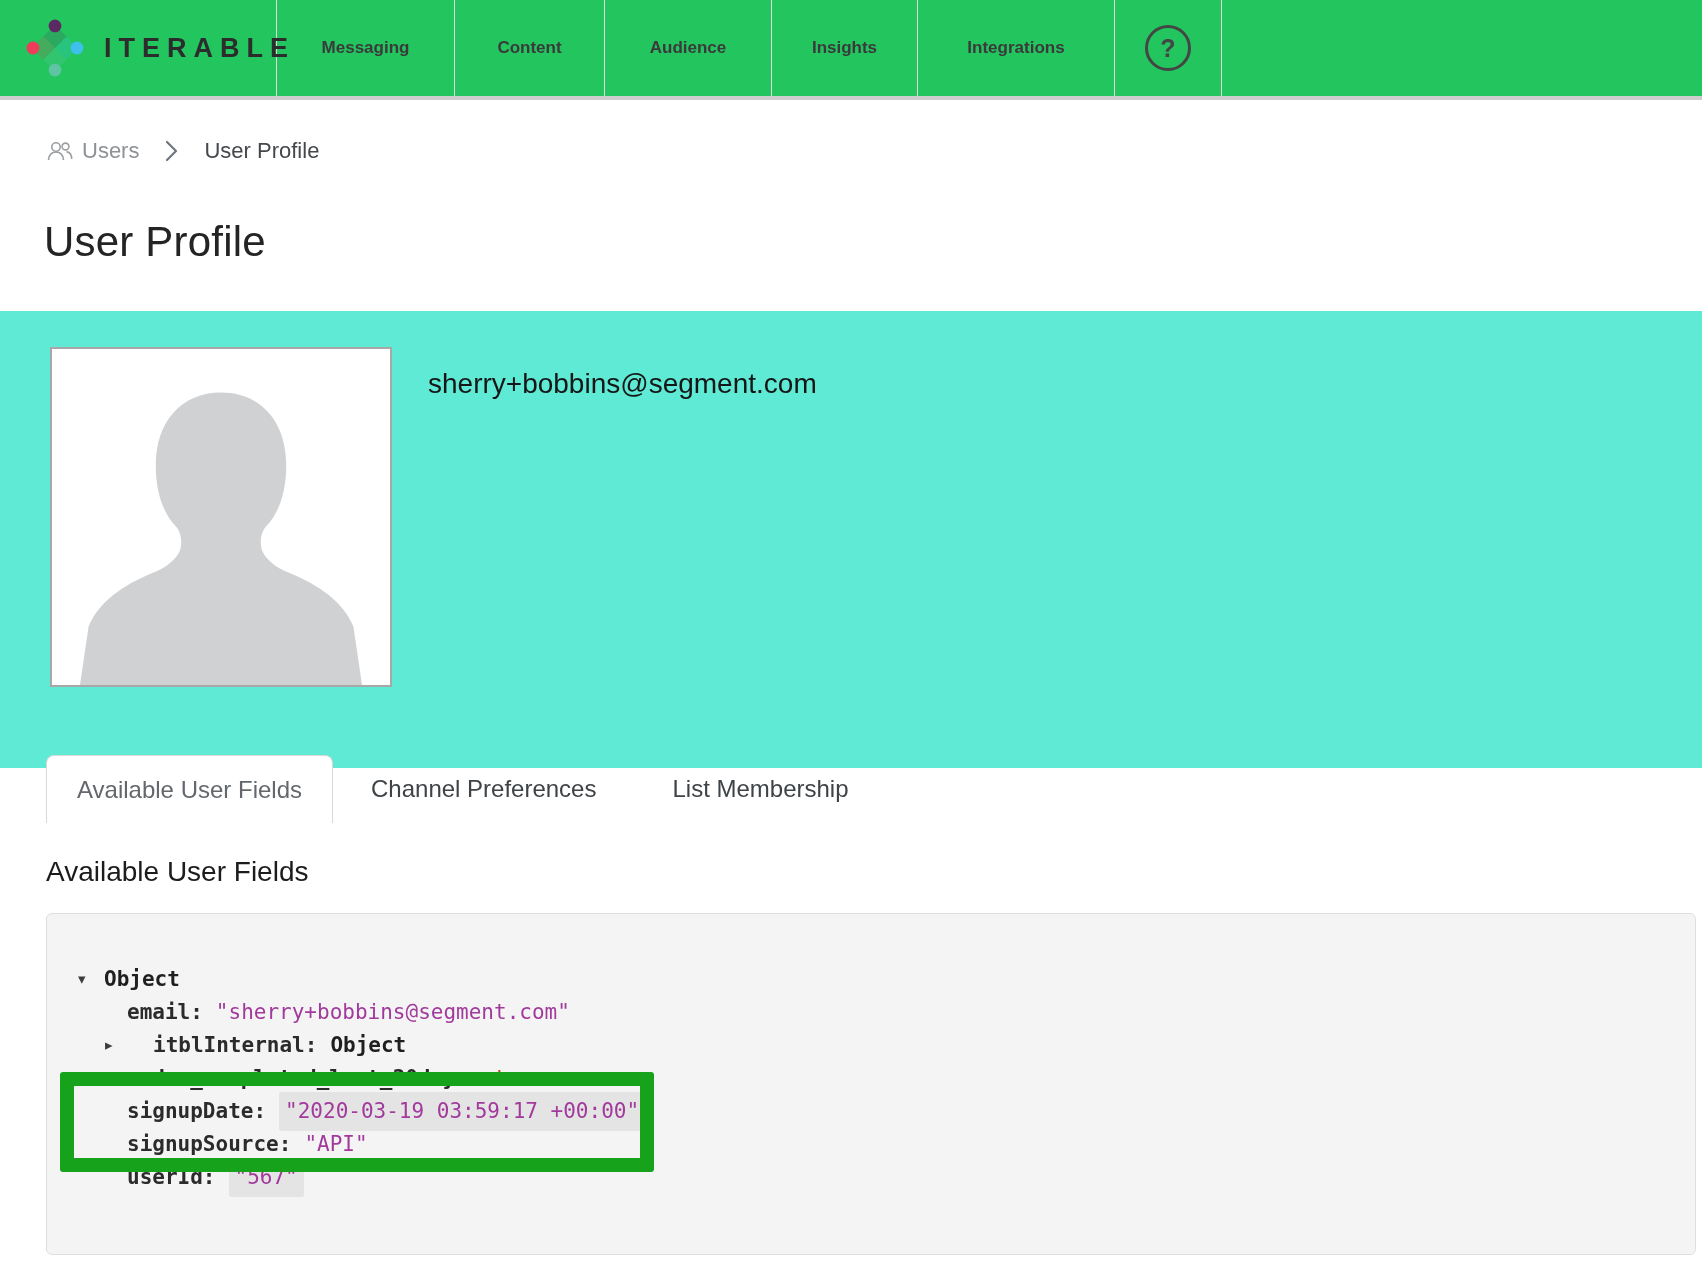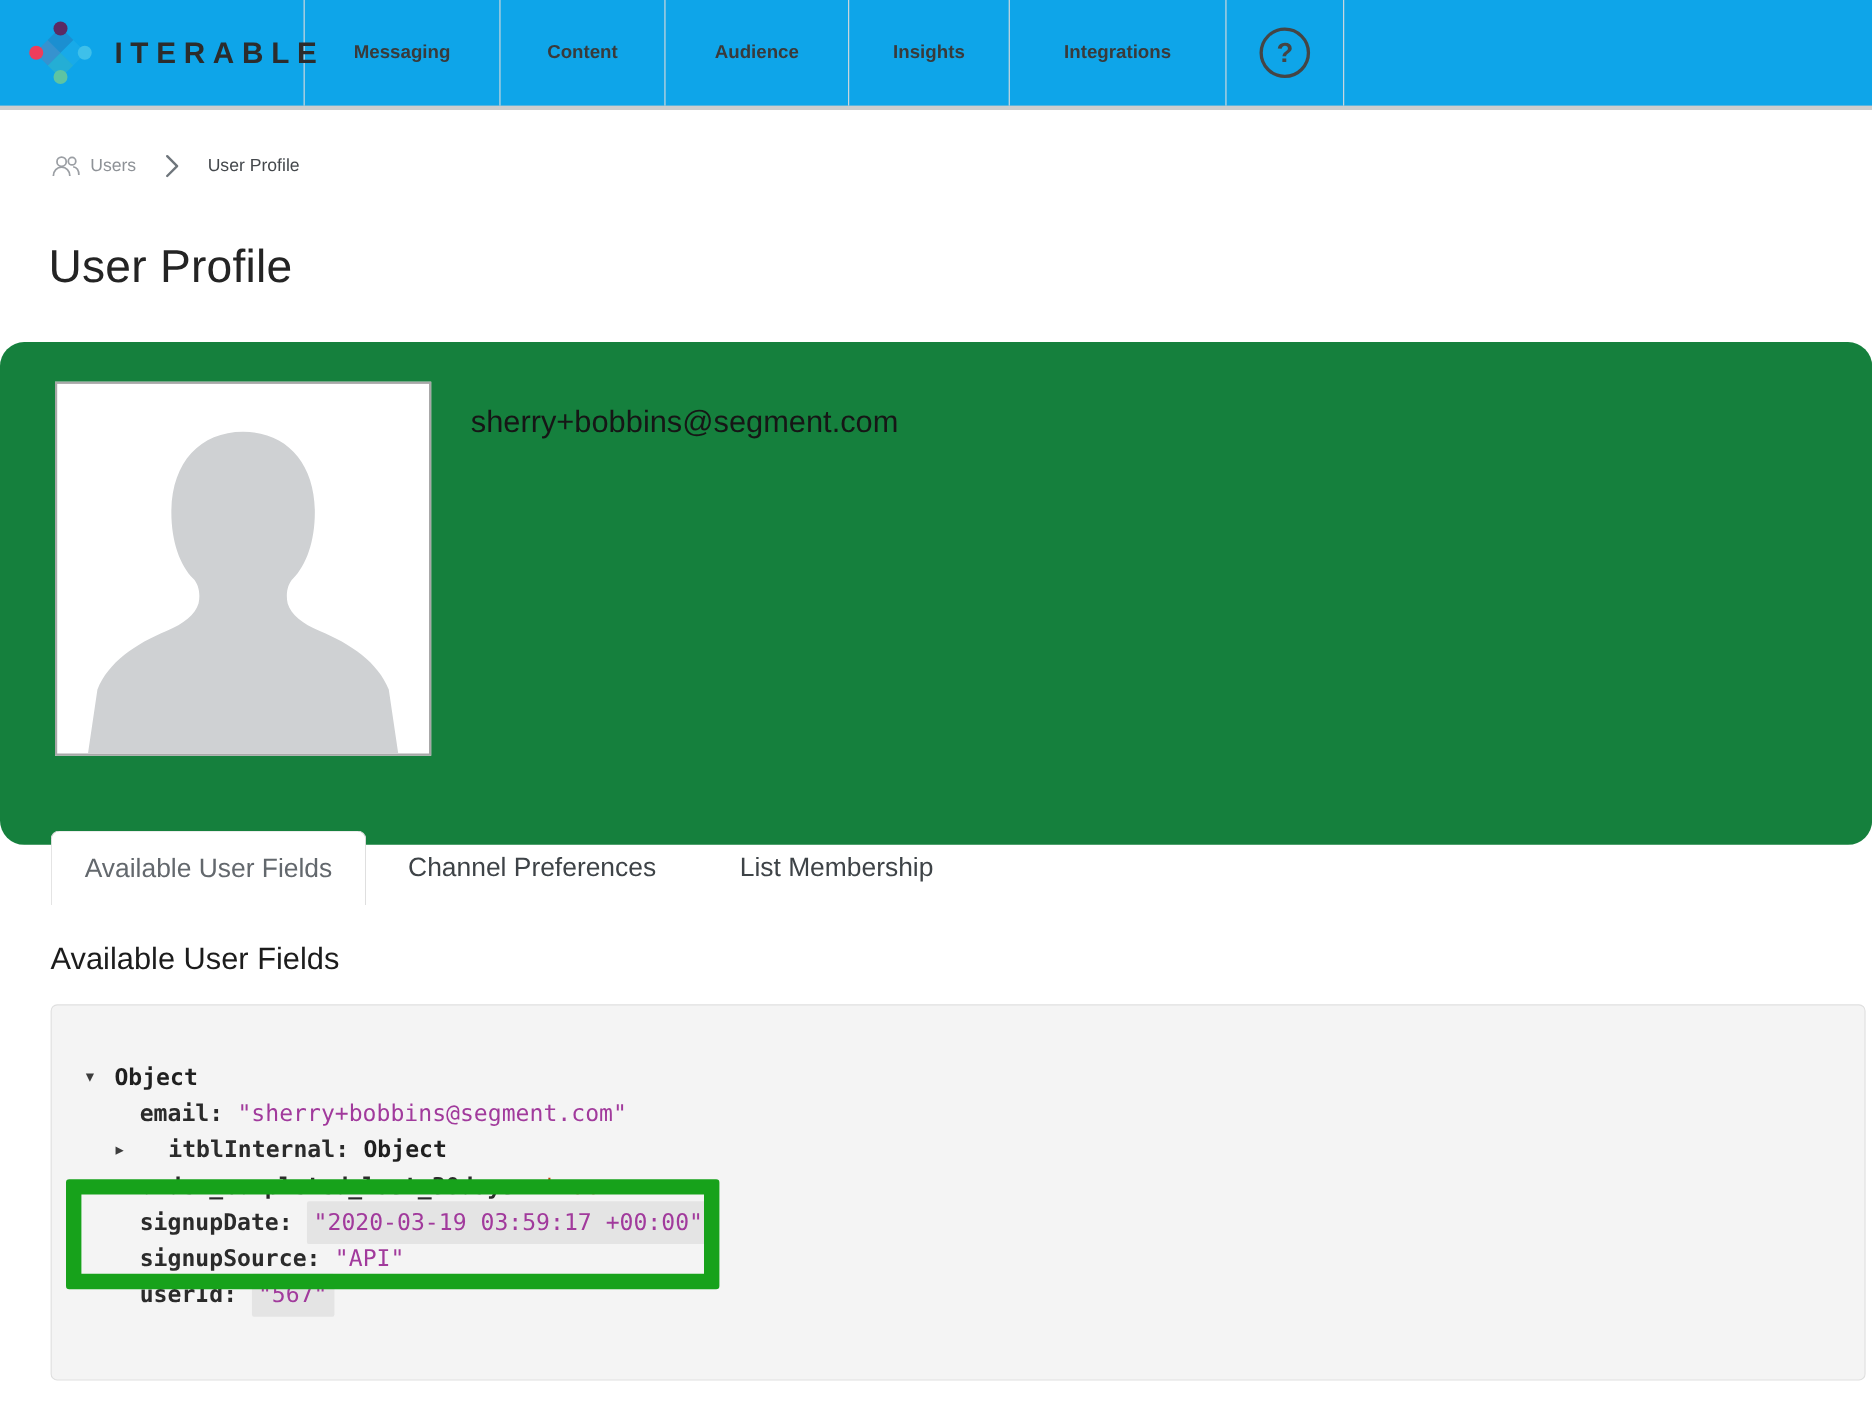--- a/index.html
+++ b/index.html
@@ -4,21 +4,21 @@
 <style>
   html,body{margin:0;padding:0;background:#ffffff;}
   .canvas{
     position:relative;width:1702px;height:1276px;overflow:hidden;
     font-family:"Liberation Sans", sans-serif;background:#ffffff;
   }
 
   
   .nav{
     position:absolute;top:0;left:0;width:1702px;height:100px;
-    background:#0ea5e9;border-bottom:4px solid #cdcdcd;
+    background:#22c55e;border-bottom:4px solid #cdcdcd;
     display:flex;align-items:flex-start;box-sizing:border-box;
   }
   .nav-cell{
     display:flex;align-items:center;justify-content:center;
     border-right:1px solid #dcdcdc;box-sizing:border-box;height:96px;
   }
   .brand-cell{width:277px;justify-content:flex-start;padding-left:26px;}
   .brand-mark{width:58px;height:58px;flex:0 0 auto;}
   .brand-text{
     margin-left:20px;font-size:27px;font-weight:700;letter-spacing:7px;
@@ -30,37 +30,36 @@
   .help-circle{
     width:40px;height:40px;border:3px solid #454545;border-radius:50%;
     display:flex;align-items:center;justify-content:center;
     font-size:25px;font-weight:700;color:#454545;
   }
   .nav-spacer{flex:1;border-right:none;}
 
   
   .breadcrumb{
     position:absolute;top:136px;left:46px;height:30px;
-    display:flex;align-items:center;gap:14px;font-size:16px;
+    display:flex;align-items:center;gap:14px;font-size:22px;
   }
   .crumb-root{display:flex;align-items:center;gap:8px;color:#8e9297;cursor:pointer;}
   .crumb-sep{display:flex;align-items:center;margin:0 12px;}
   .crumb-current{color:#44484c;}
 
   
   .page-title{
     position:absolute;top:218px;left:44px;margin:0;
     font-size:42px;font-weight:500;color:#242424;letter-spacing:.2px;
   }
 
   
   .hero{
     position:absolute;top:311px;left:0;width:1702px;height:457px;
-    background:#15803d;
-    border-radius:22px;
+    background:#5eead4;
   }
   .avatar-box{
     position:absolute;left:50px;top:36px;width:342px;height:340px;
     background:#ffffff;border:2px solid #a8a8a8;box-sizing:border-box;
     overflow:hidden;
   }
   .avatar-box svg{position:absolute;bottom:-2px;left:0;width:100%;}
   .hero-email{
     position:absolute;left:428px;top:57px;
     font-size:28px;color:#161616;

